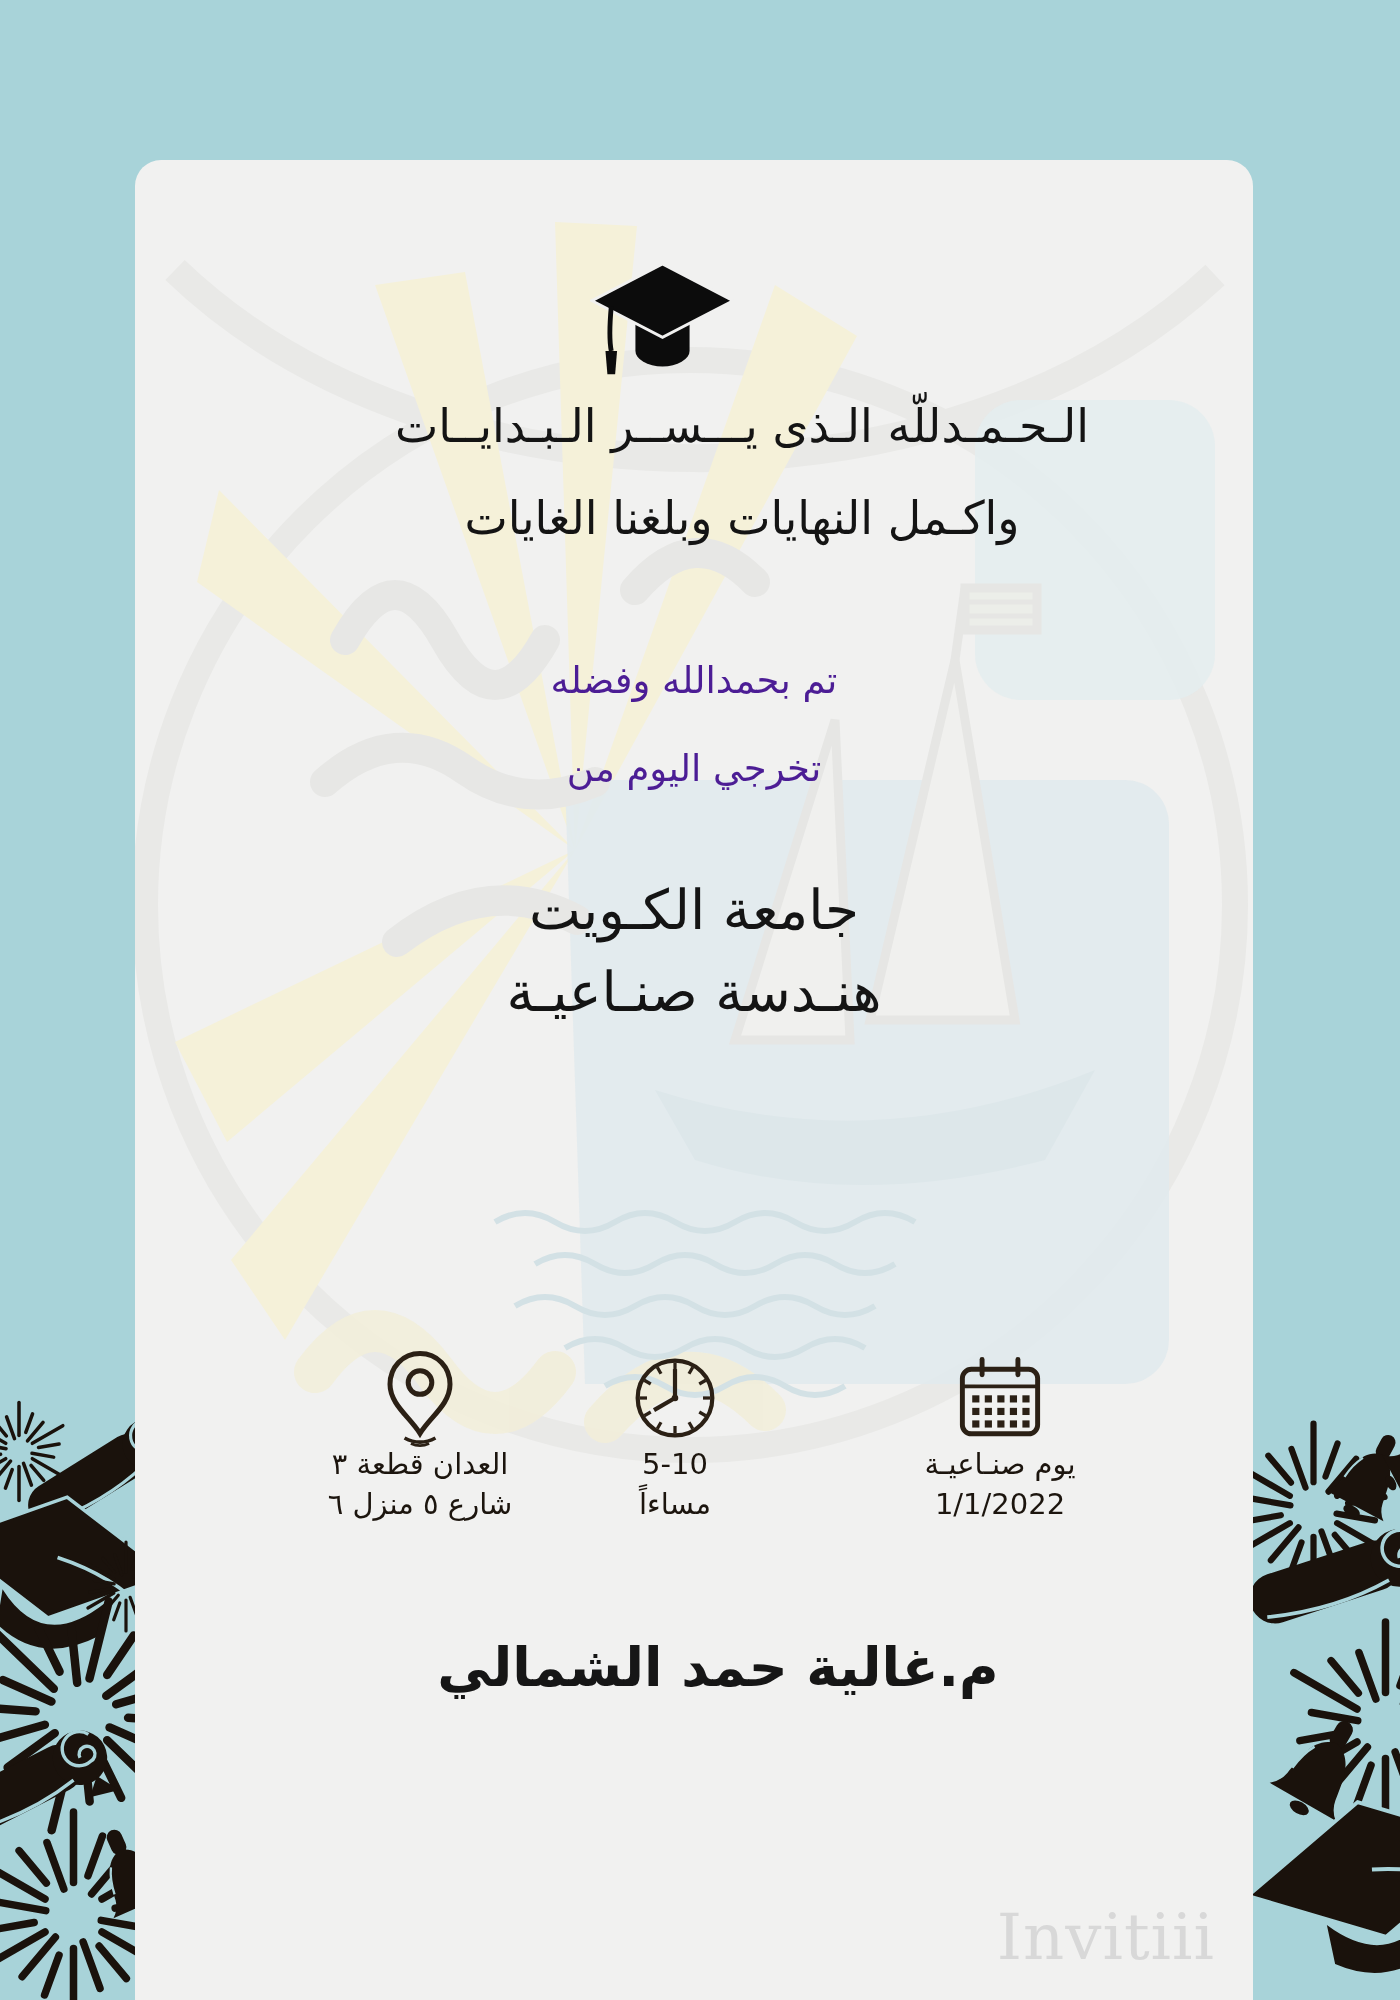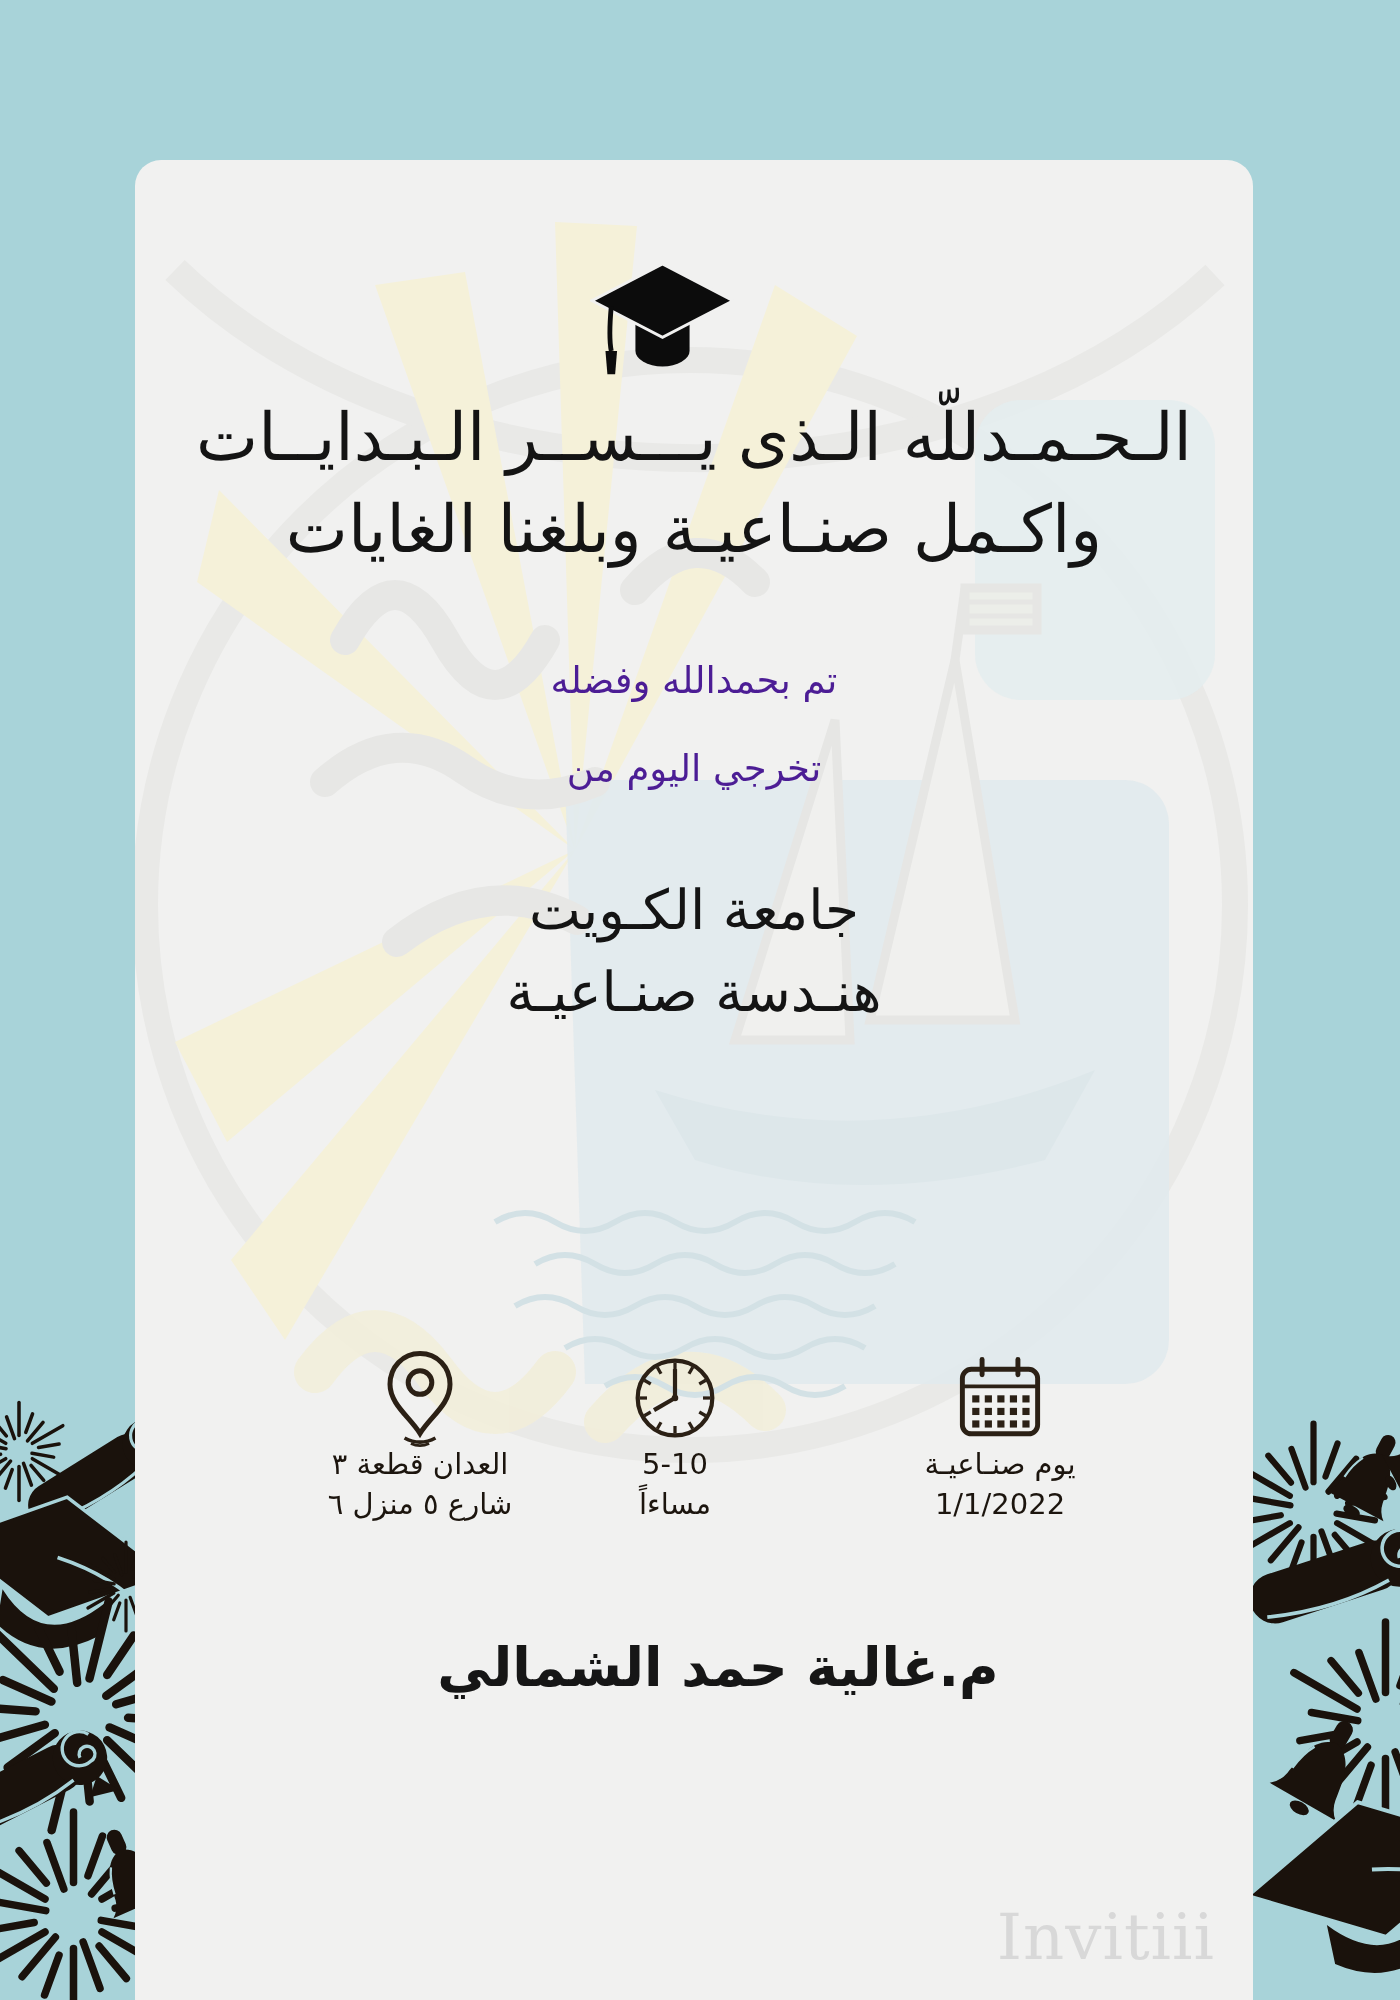--- a/index.html
+++ b/index.html
@@ -6,21 +6,21 @@
   .page{position:relative;width:1400px;height:2000px;overflow:hidden;background:#a8d3d9;
         font-family:"DejaVu Sans", sans-serif;}
   
   .deco{position:absolute;z-index:1;transform-origin:center;}
   
   .card{position:absolute;left:135px;top:160px;width:1118px;height:1840px;
         background:#f1f1f0;border-radius:26px 26px 0 0;z-index:2;overflow:hidden;}
   .emblem{position:absolute;left:0;top:0;width:1118px;height:1840px;pointer-events:none;}
   .cap-header{position:absolute;left:455px;top:100px;width:145px;height:120px;}
   .txt{position:absolute;left:0;width:1118px;text-align:center;color:#141414;}
-  .blessing{top:232px;font-family:"DejaVu Serif", serif;font-size:66px;line-height:92px;font-weight:500;}
+  .blessing{top:220px;font-family:"DejaVu Serif", serif;font-size:46px;line-height:92px;font-weight:500;padding-left:48px;}
   .intro{top:477px;font-size:37px;line-height:88px;font-weight:500;color:#4c1d95;}
   .university{top:709px;font-family:"DejaVu Serif", serif;font-size:55px;line-height:82px;font-weight:500;}
   .invite{top:1046px;font-size:47px;font-weight:bold;color:#181818;}
   .invite .squeeze{display:inline-block;transform:scaleX(.93);transform-origin:center;}
   .detail-col{position:absolute;top:1192px;width:300px;text-align:center;}
   .detail-col .dicon{height:92px;display:flex;align-items:center;justify-content:center;}
   .detail-col .dline{font-size:29px;line-height:40px;color:#1c150e;font-weight:400;}
   .col-location{left:135px;}
   .col-time{left:390px;}
   .col-date{left:715px;}
@@ -172,21 +172,21 @@
 
     <svg class="cap-header" viewBox="0 0 150 120">
       <path d="M47 50 h56 v42 a28 16 0 0 1 -56 0 Z" fill="#0c0c0c"></path>
       <polygon points="75,2 148,40 75,78 2,40" fill="#0c0c0c" stroke="#f1f1f0" stroke-width="3"></polygon>
       <path d="M22 46 C 20 68 20 82 22 92" stroke="#0c0c0c" stroke-width="5" fill="none"></path>
       <path d="M16 92 h 12 l -2 24 l -8 0 Z" fill="#0c0c0c"></path>
     </svg>
 
     <div class="txt blessing" dir="rtl">
       <div>الـحـمـدللّه الـذى يـــســر الـبـدايــات</div>
-      <div>واكـمل صنـاعيـة وبلغنا الغايات</div>
+      <div>واكـمل النهايات وبلغنا الغايات</div>
     </div>
 
     <div class="txt intro" dir="rtl">
       <div>تم بحمدالله وفضله</div>
       <div>تخرجي اليوم من</div>
     </div>
 
     <div class="txt university" dir="rtl">
       <div>جامعة الكـويت</div>
       <div>هنـدسة صنـاعيـة</div>

